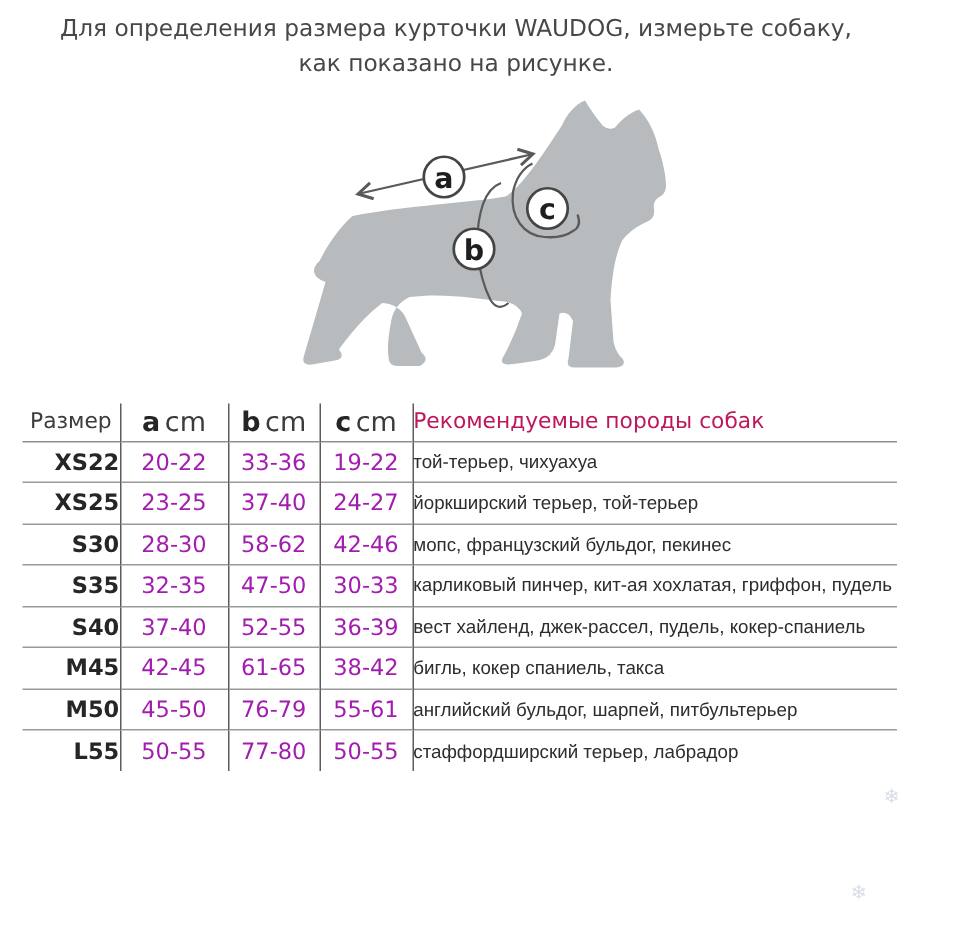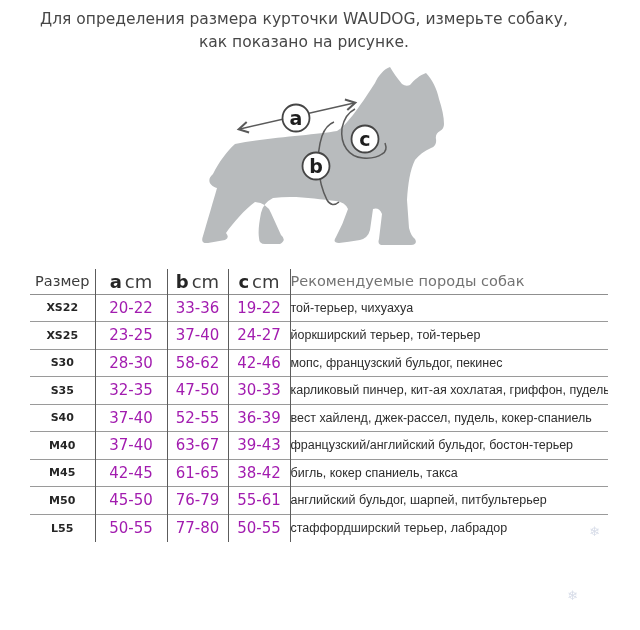--- a/index.html
+++ b/index.html
@@ -9,36 +9,36 @@
   .title{position:absolute;top:8px;left:50%;transform:translateX(-50%);
          width:545px;margin:0;text-align:center;font-size:15.5px;line-height:23px;
          color:#474747;font-weight:500;}
   
   .diagram-svg{position:absolute;left:183px;top:52px;}
   .measure-line{stroke:#5a5a5a;stroke-width:1.5;fill:none;}
   .badge-circle{fill:#ffffff;stroke:#454545;stroke-width:1.8;}
   .badge-letter{font-family:"DejaVu Sans",sans-serif;font-size:19px;font-weight:bold;
                 fill:#1e1e1e;text-anchor:middle;}
   
-  .size-table{position:absolute;left:30px;top:269px;width:583px;
+  .size-table{position:absolute;left:15px;top:269px;width:583px;
               border-collapse:collapse;table-layout:fixed;}
   .size-table th,.size-table td{padding:0;vertical-align:middle;}
   .size-table th:not(:last-child),
   .size-table td:not(:last-child){border-right:1px solid #5c5c5c;}
   .size-table thead tr{height:25px;}
   .size-table thead tr{border-bottom:1px solid #8f8f8f;}
   .size-table tbody tr{height:27.5px;border-bottom:1px solid #9a9a9a;}
   .size-table tbody tr:last-child{border-bottom:none;}
   .th-size{font-size:14.5px;font-weight:400;color:#3c3c3c;text-align:center;}
   .th-measure{text-align:center;font-weight:400;color:#3c3c3c;}
   .th-measure b{font-size:18px;color:#252525;}
   .th-measure .unit{font-size:18px;margin-left:3px;}
-  .th-breeds{font-size:14.5px;font-weight:400;color:#737373;text-align:left;
+  .th-breeds{font-size:14.5px;font-weight:400;color:#be185d;text-align:left;
              padding-left:12px;}
-  .col-size{font-size:11px;font-weight:bold;color:#262626;text-align:center;}
+  .col-size{font-size:15px;font-weight:bold;color:#262626;text-align:right;}
   .col-num{font-size:15px;color:#a21caf;text-align:center;}
   .col-breeds{font-family:"Liberation Sans",sans-serif;font-size:12.5px;color:#2d2d2d;
               text-align:left;padding-left:12px;white-space:nowrap;overflow:visible;}
   
   .snowflake{position:absolute;font-size:13px;color:#b7c0d6;opacity:.55;
              pointer-events:none;}
   .sf1{left:589px;top:524px;}
   .sf2{left:567px;top:588px;}
 </style>
 </head>
@@ -171,27 +171,20 @@
           <td class="col-breeds">карликовый пинчер, кит-ая хохлатая, гриффон, пудель</td>
         </tr>
         <tr>
           <td class="col-size">S40</td>
           <td class="col-num">37-40</td>
           <td class="col-num">52-55</td>
           <td class="col-num">36-39</td>
           <td class="col-breeds">вест хайленд, джек-рассел, пудель, кокер-спаниель</td>
         </tr>
         <tr>
-          <td class="col-size">M40</td>
-          <td class="col-num">37-40</td>
-          <td class="col-num">63-67</td>
-          <td class="col-num">39-43</td>
-          <td class="col-breeds">французский/английский бульдог, бостон-терьер</td>
-        </tr>
-        <tr>
           <td class="col-size">M45</td>
           <td class="col-num">42-45</td>
           <td class="col-num">61-65</td>
           <td class="col-num">38-42</td>
           <td class="col-breeds">бигль, кокер спаниель, такса</td>
         </tr>
         <tr>
           <td class="col-size">M50</td>
           <td class="col-num">45-50</td>
           <td class="col-num">76-79</td>

